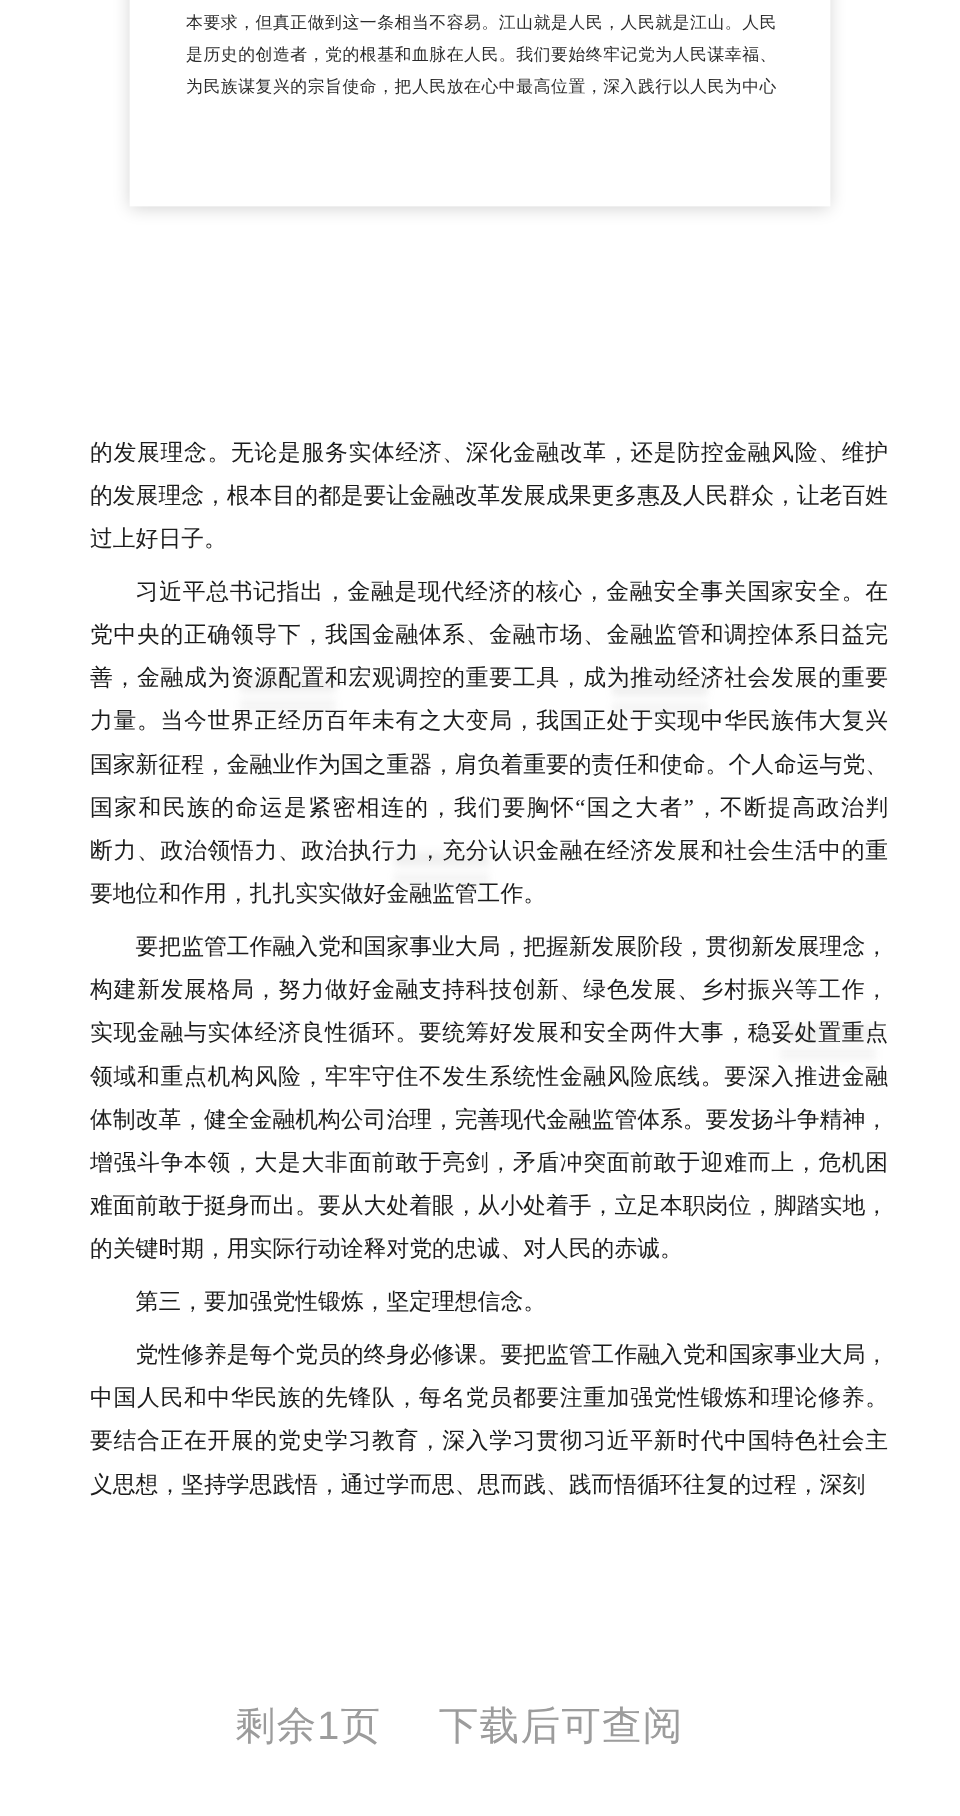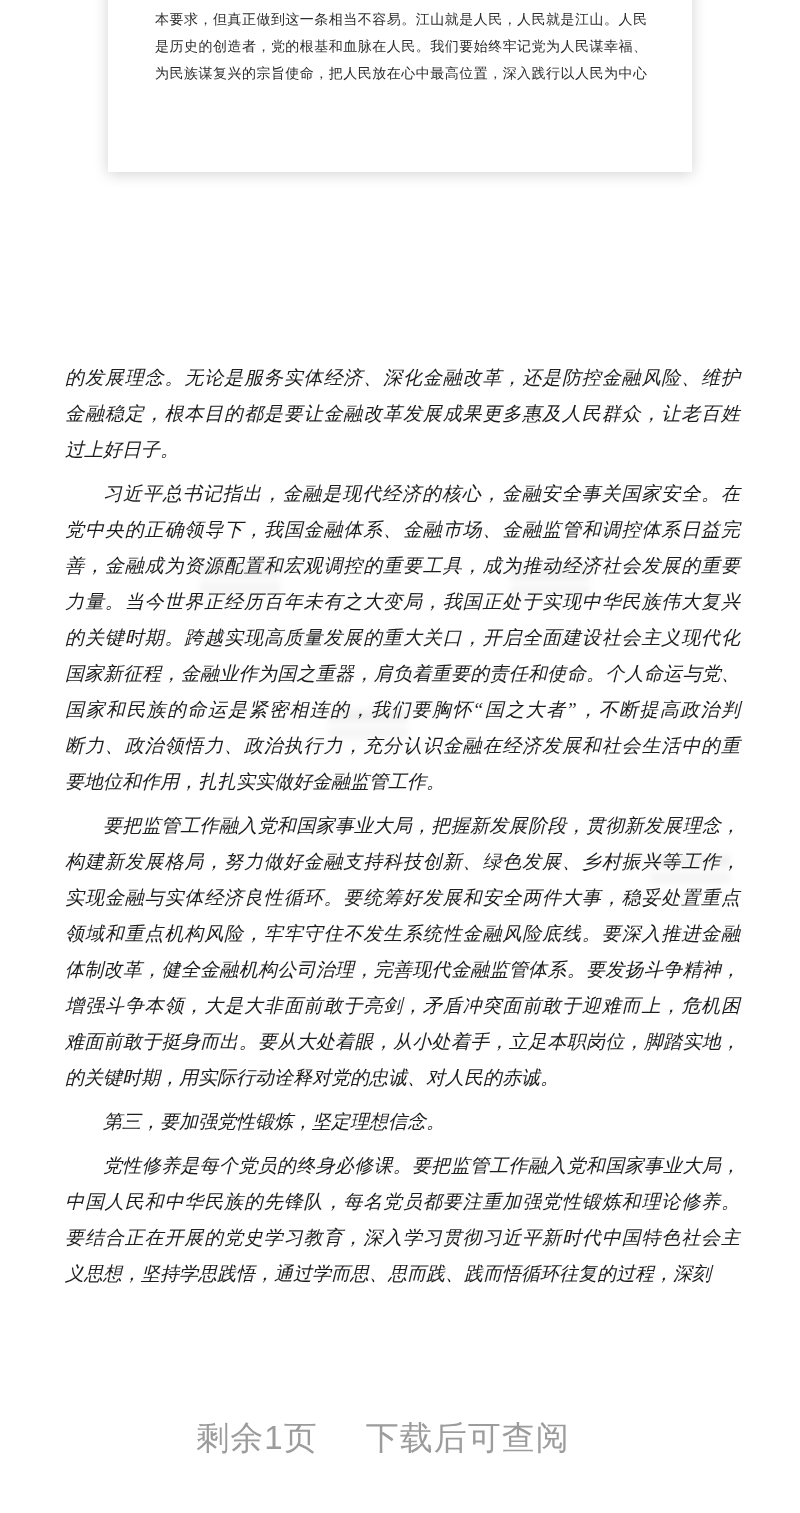--- a/index.html
+++ b/index.html
@@ -44,21 +44,21 @@
   
   .doc-body {
     position: absolute;
     left: 60px;
     top: 360px;
     width: 680px;
     color: #1c1c1c;
     font-size: 19px;
     line-height: 36px;
   }
-  .para { margin: 0 0 8px 5px; font-style: italic; }
+  .para { margin: 0 0 8px 15px; }
   .line {
     text-align: justify;
     text-align-last: justify;
     white-space: nowrap;
   }
   .line.end { text-align-last: left; }
   .line.ind { padding-left: 38px; }
 
   
   .watermark {
@@ -108,29 +108,28 @@
     <div class="pline">本要求，但真正做到这一条相当不容易。江山就是人民，人民就是江山。人民</div>
         <div class="pline">是历史的创造者，党的根基和血脉在人民。我们要始终牢记党为人民谋幸福、</div>
         <div class="pline">为民族谋复兴的宗旨使命，把人民放在心中最高位置，深入践行以人民为中心</div>
       </div>
   </div>
 
   <div class="doc-body">
 
   <div class="para">
         <div class="line">的发展理念。无论是服务实体经济、深化金融改革，还是防控金融风险、维护</div>
-        <div class="line">金融稳定，根本目的都是要让金融改革发展成果更多惠及人民群众，让老百姓</div>
+        <div class="line">的发展理念，根本目的都是要让金融改革发展成果更多惠及人民群众，让老百姓</div>
         <div class="line end">过上好日子。</div>
       </div>
       <div class="para">
         <div class="line ind">习近平总书记指出，金融是现代经济的核心，金融安全事关国家安全。在</div>
         <div class="line">党中央的正确领导下，我国金融体系、金融市场、金融监管和调控体系日益完</div>
         <div class="line">善，金融成为资源配置和宏观调控的重要工具，成为推动经济社会发展的重要</div>
         <div class="line">力量。当今世界正经历百年未有之大变局，我国正处于实现中华民族伟大复兴</div>
-        <div class="line">的关键时期。跨越实现高质量发展的重大关口，开启全面建设社会主义现代化</div>
         <div class="line">国家新征程，金融业作为国之重器，肩负着重要的责任和使命。个人命运与党、</div>
         <div class="line">国家和民族的命运是紧密相连的，我们要胸怀“国之大者”，不断提高政治判</div>
         <div class="line">断力、政治领悟力、政治执行力，充分认识金融在经济发展和社会生活中的重</div>
         <div class="line end">要地位和作用，扎扎实实做好金融监管工作。</div>
       </div>
       <div class="para">
         <div class="line ind">要把监管工作融入党和国家事业大局，把握新发展阶段，贯彻新发展理念，</div>
         <div class="line">构建新发展格局，努力做好金融支持科技创新、绿色发展、乡村振兴等工作，</div>
         <div class="line">实现金融与实体经济良性循环。要统筹好发展和安全两件大事，稳妥处置重点</div>
         <div class="line">领域和重点机构风险，牢牢守住不发生系统性金融风险底线。要深入推进金融</div>

